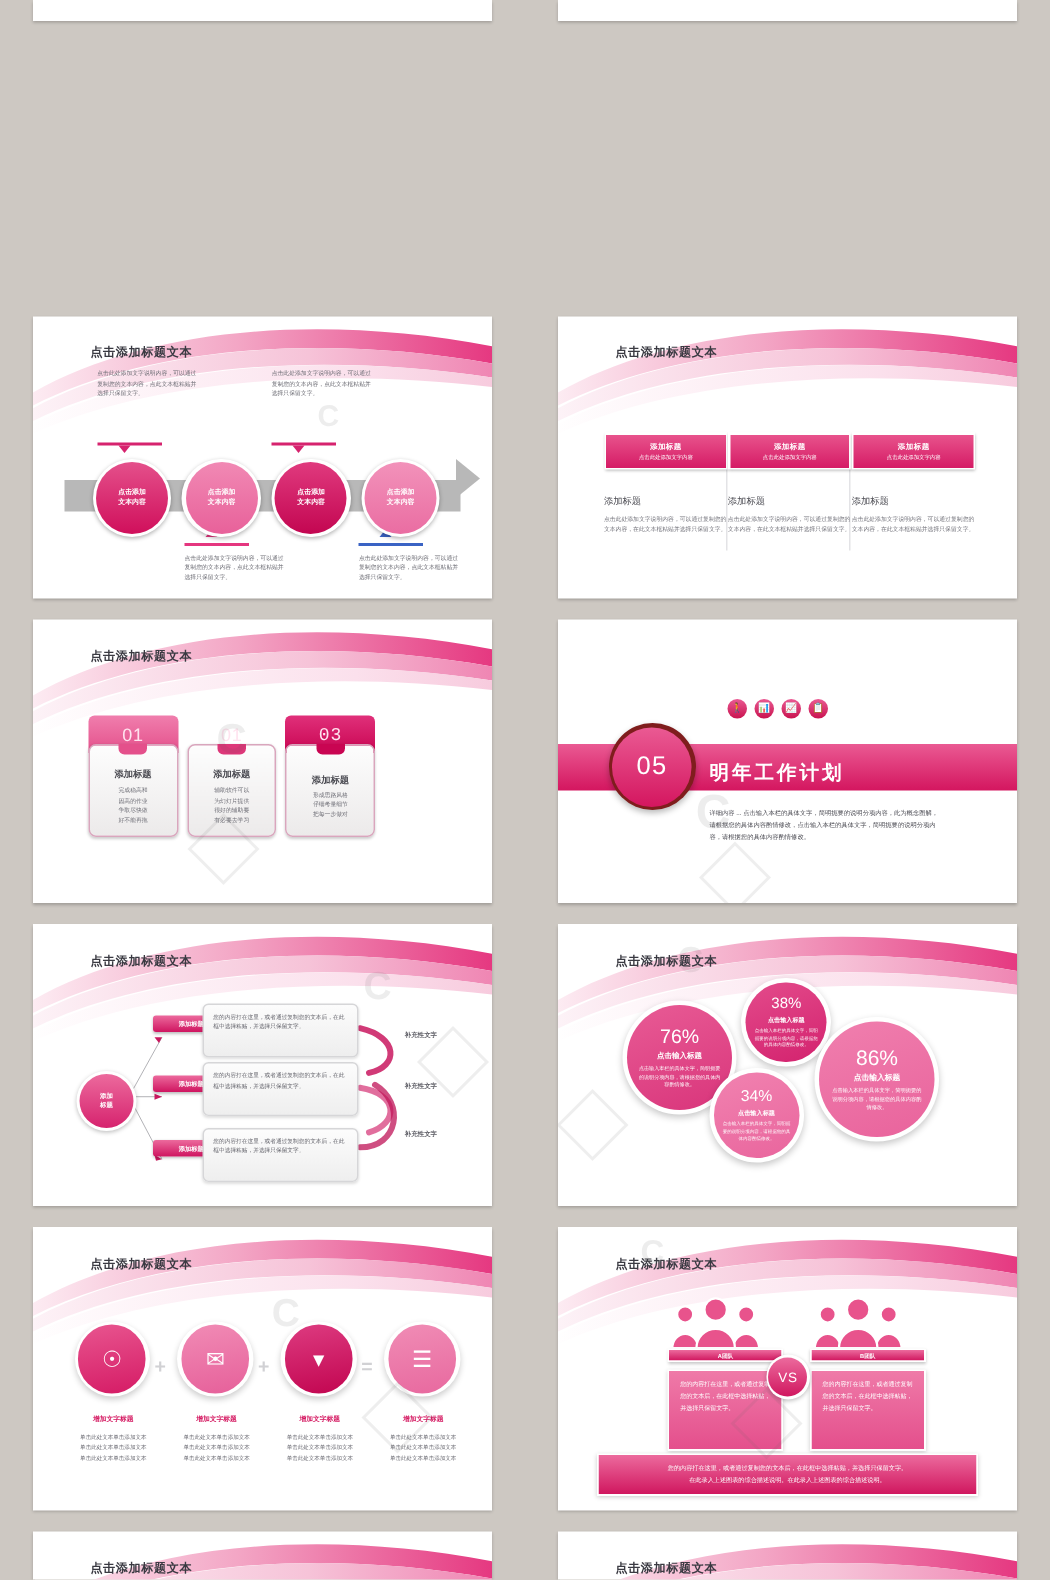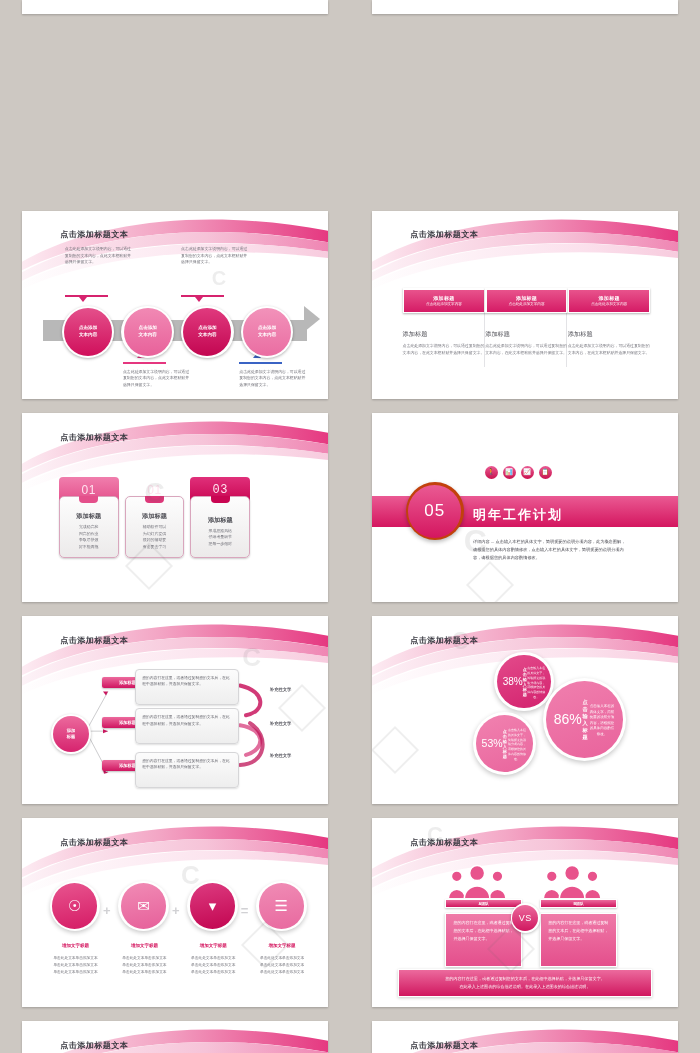--- a/index.html
+++ b/index.html
@@ -97,21 +97,21 @@
     padding-top:8px;
   }
   .s3-notch { position:absolute; left:34%; top:-1px; width:32%; height:7px; border-radius:0 0 4px 4px; }
   .s3-t { font-size:6.2px; font-weight:bold; color:#4b4b52; margin-bottom:3px; }
   .s3-d { font-size:3.9px; color:#6f6f77; line-height:1.65; text-align:center; }
 
   
   .s4-band { position:absolute; left:0; top:44%; width:100%; height:16.5%;
              background:linear-gradient(180deg,#ea5a93,#d4165f); }
   .s4-ring { position:absolute; left:11%; top:36.5%; width:19%; padding-bottom:19%;
-             border-radius:50%; background:#c2410c; box-shadow:0 2px 4px rgba(0,0,0,.28); }
+             border-radius:50%; background:#7f1d1d; box-shadow:0 2px 4px rgba(0,0,0,.28); }
   .s4-ring i { position:absolute; inset:2.6px; border-radius:50%;
                background:linear-gradient(180deg,#ea5a93,#d4165f);
                display:flex;align-items:center;justify-content:center;
                color:#fff; font-size:17px; font-style:normal; font-weight:300; letter-spacing:1px;}
   .s4-head { position:absolute; left:33%; top:49%; color:#fff; font-size:13px; font-weight:bold; letter-spacing:2px; }
   .s4-icons { position:absolute; left:37%; top:28%; display:flex; gap:5px; }
   .s4-icons u { width:13px;height:13px;border-radius:50%;
                 background:linear-gradient(180deg,#ea5a93,#c9134f);
                 display:flex;align-items:center;justify-content:center;
                 color:#fff;font-size:6.5px;text-decoration:none; }
@@ -133,21 +133,21 @@
   .s5-card { position:absolute; width:34%; height:36px; border-radius:4px;
              background:linear-gradient(180deg,#fcfcfc,#eeeeee);
              border:.6px solid #d6d6d8; box-shadow:0 1px 2px rgba(0,0,0,.13);
              padding:5px 6px; font-size:3.8px; color:#62626a; line-height:1.8; }
   .s5-sup { position:absolute; font-size:4.3px; color:#5a5a62; font-weight:bold; }
 
   
   .bub { position:absolute; border-radius:50%; background:#fff;
          box-shadow:0 2px 5px rgba(0,0,0,.22); }
   .bub i { position:absolute; inset:3px; border-radius:50%;
-           display:flex;align-items:center;justify-content:center;
+           display:flex;flex-direction:column;align-items:center;justify-content:center;
            color:#fff; font-style:normal; text-align:center; padding:0 9%; }
   .bub .pc { font-weight:300; }
   .bub .lb { font-weight:bold; margin-top:2px; }
   .bub .dc { line-height:1.6; margin-top:3px; opacity:.95; }
 
   
   .s7-ic { position:absolute; top:33%; width:16.5%; padding-bottom:16.5%;
            border-radius:50%; background:#fff; box-shadow:0 2px 4px rgba(0,0,0,.2); }
   .s7-ic i { position:absolute; inset:2.6px; border-radius:50%;
              display:flex;align-items:center;justify-content:center;
@@ -440,32 +440,39 @@
 
   <div class="cell" style="grid-row:4;">
     <div class="slide">
       <svg class="swoosh" viewBox="0 0 306 95" preserveAspectRatio="none">
         <path d="M-5,52 C70,8 190,-3 310,20 L310,31 C190,10 72,20 -5,60 Z" fill="url(#sw1)"></path>
         <path d="M-5,62 C70,20 190,10 310,31 L310,40 C190,22 72,31 -5,70 Z" fill="url(#sw2)"></path>
         <path d="M-5,72 C70,32 190,22 310,40 L310,46 C190,32 72,42 -5,78 Z" fill="url(#sw3)"></path>
       </svg>
       <div class="slide-title">点击添加标题文本</div>
 
+      <div class="bub" style="left:14%; top:27%; width:25%; padding-bottom:25%;">
+        <i style="background:linear-gradient(160deg,#e85b95,#d9357b);">
+          <span class="pc" style="font-size:13px;">76%</span>
+          <span class="lb" style="font-size:5px;">点击输入标题</span>
+          <span class="dc" style="font-size:3.4px;">点击输入本栏的具体文字，简明扼要的说明分项内容，请根据您的具体内容酌情修改。</span>
+        </i>
+      </div>
 
       <div class="bub" style="left:40%; top:19%; width:19.5%; padding-bottom:19.5%;">
         <i style="background:linear-gradient(160deg,#e34b8b,#d3226e);">
           <span class="pc" style="font-size:10px;">38%</span>
           <span class="lb" style="font-size:4.1px;">点击输入标题</span>
           <span class="dc" style="font-size:3px;">点击输入本栏的具体文字，简明扼要的说明分项内容，请根据您的具体内容酌情修改。</span>
         </i>
       </div>
 
       <div class="bub" style="left:33%; top:51%; width:20.5%; padding-bottom:20.5%;">
         <i style="background:linear-gradient(160deg,#f182b0,#e9659d);">
-          <span class="pc" style="font-size:10.5px;">53%</span>
+          <span class="pc" style="font-size:10.5px;">34%</span>
           <span class="lb" style="font-size:4.1px;">点击输入标题</span>
           <span class="dc" style="font-size:3px;">点击输入本栏的具体文字，简明扼要的说明分项内容，请根据您的具体内容酌情修改。</span>
         </i>
       </div>
 
       <div class="bub" style="left:56%; top:33%; width:27%; padding-bottom:27%;">
         <i style="background:linear-gradient(160deg,#f07fae,#e9639c);">
           <span class="pc" style="font-size:14px;">86%</span>
           <span class="lb" style="font-size:5.2px;">点击输入标题</span>
           <span class="dc" style="font-size:3.5px;">点击输入本栏的具体文字，简明扼要的说明分项内容，请根据您的具体内容酌情修改。</span>

